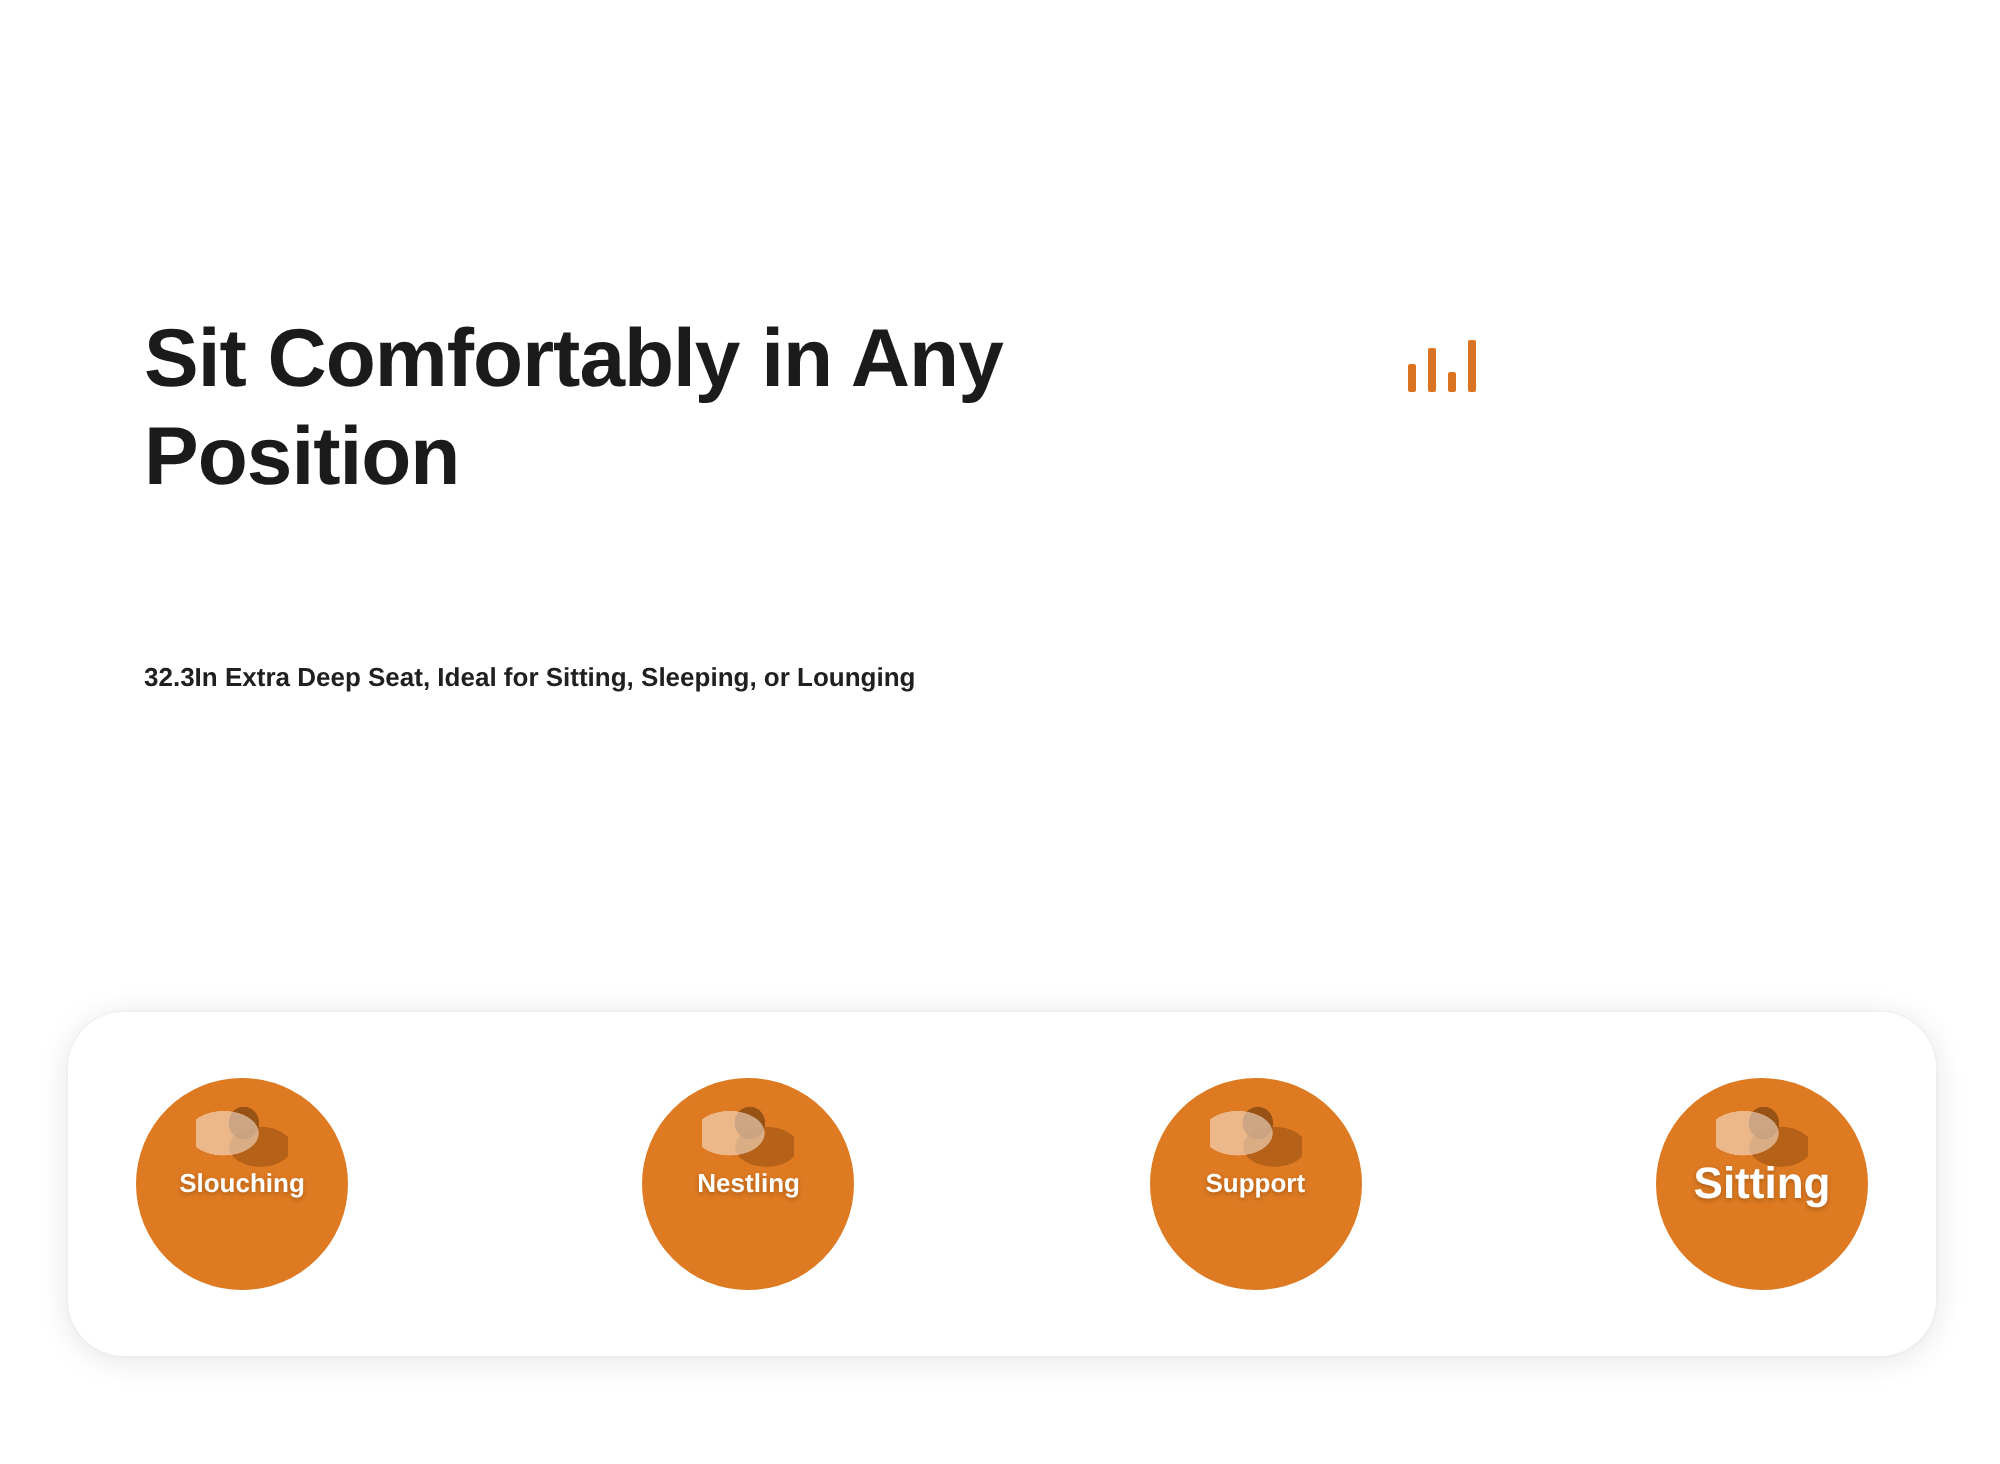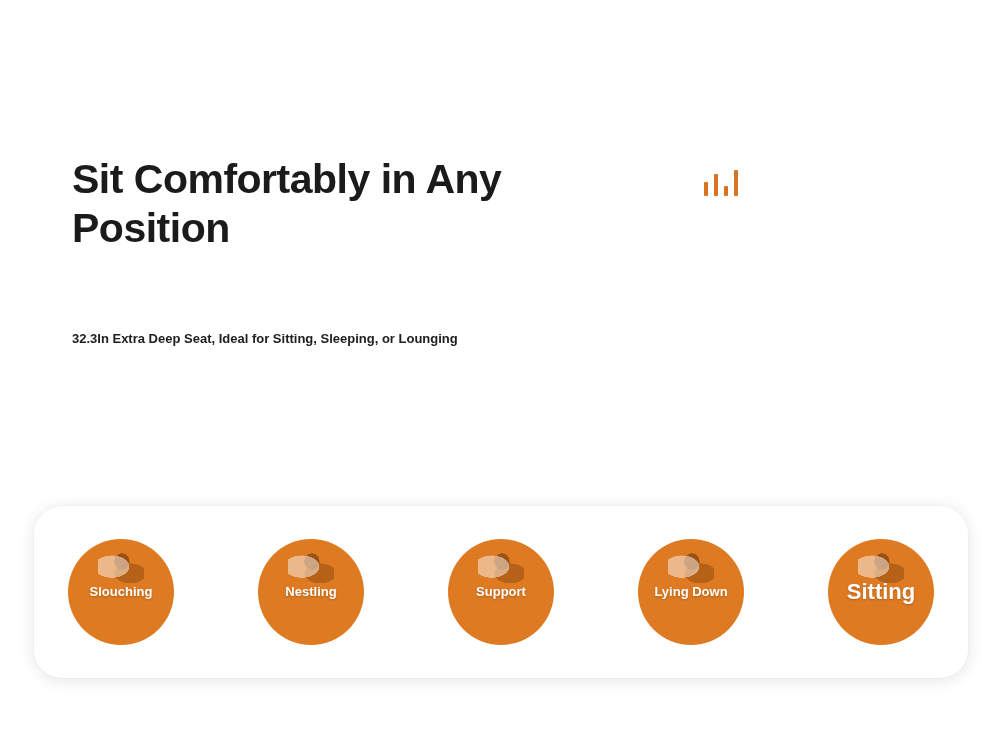--- a/index.html
+++ b/index.html
@@ -151,21 +151,18 @@
   <div class="pose-card">
     <div class="pose">
       <span class="pose-label">Slouching</span>
     </div>
     <div class="pose">
       <span class="pose-label">Nestling</span>
     </div>
     <div class="pose">
       <span class="pose-label">Support</span>
     </div>
-    <div class="pose">
-      <span class="pose-label">Lying Down</span>
-    </div>
     <div class="pose large">
       <span class="pose-label">Sitting</span>
     </div>
   </div>
 
 </div>
 
 </body></html>

